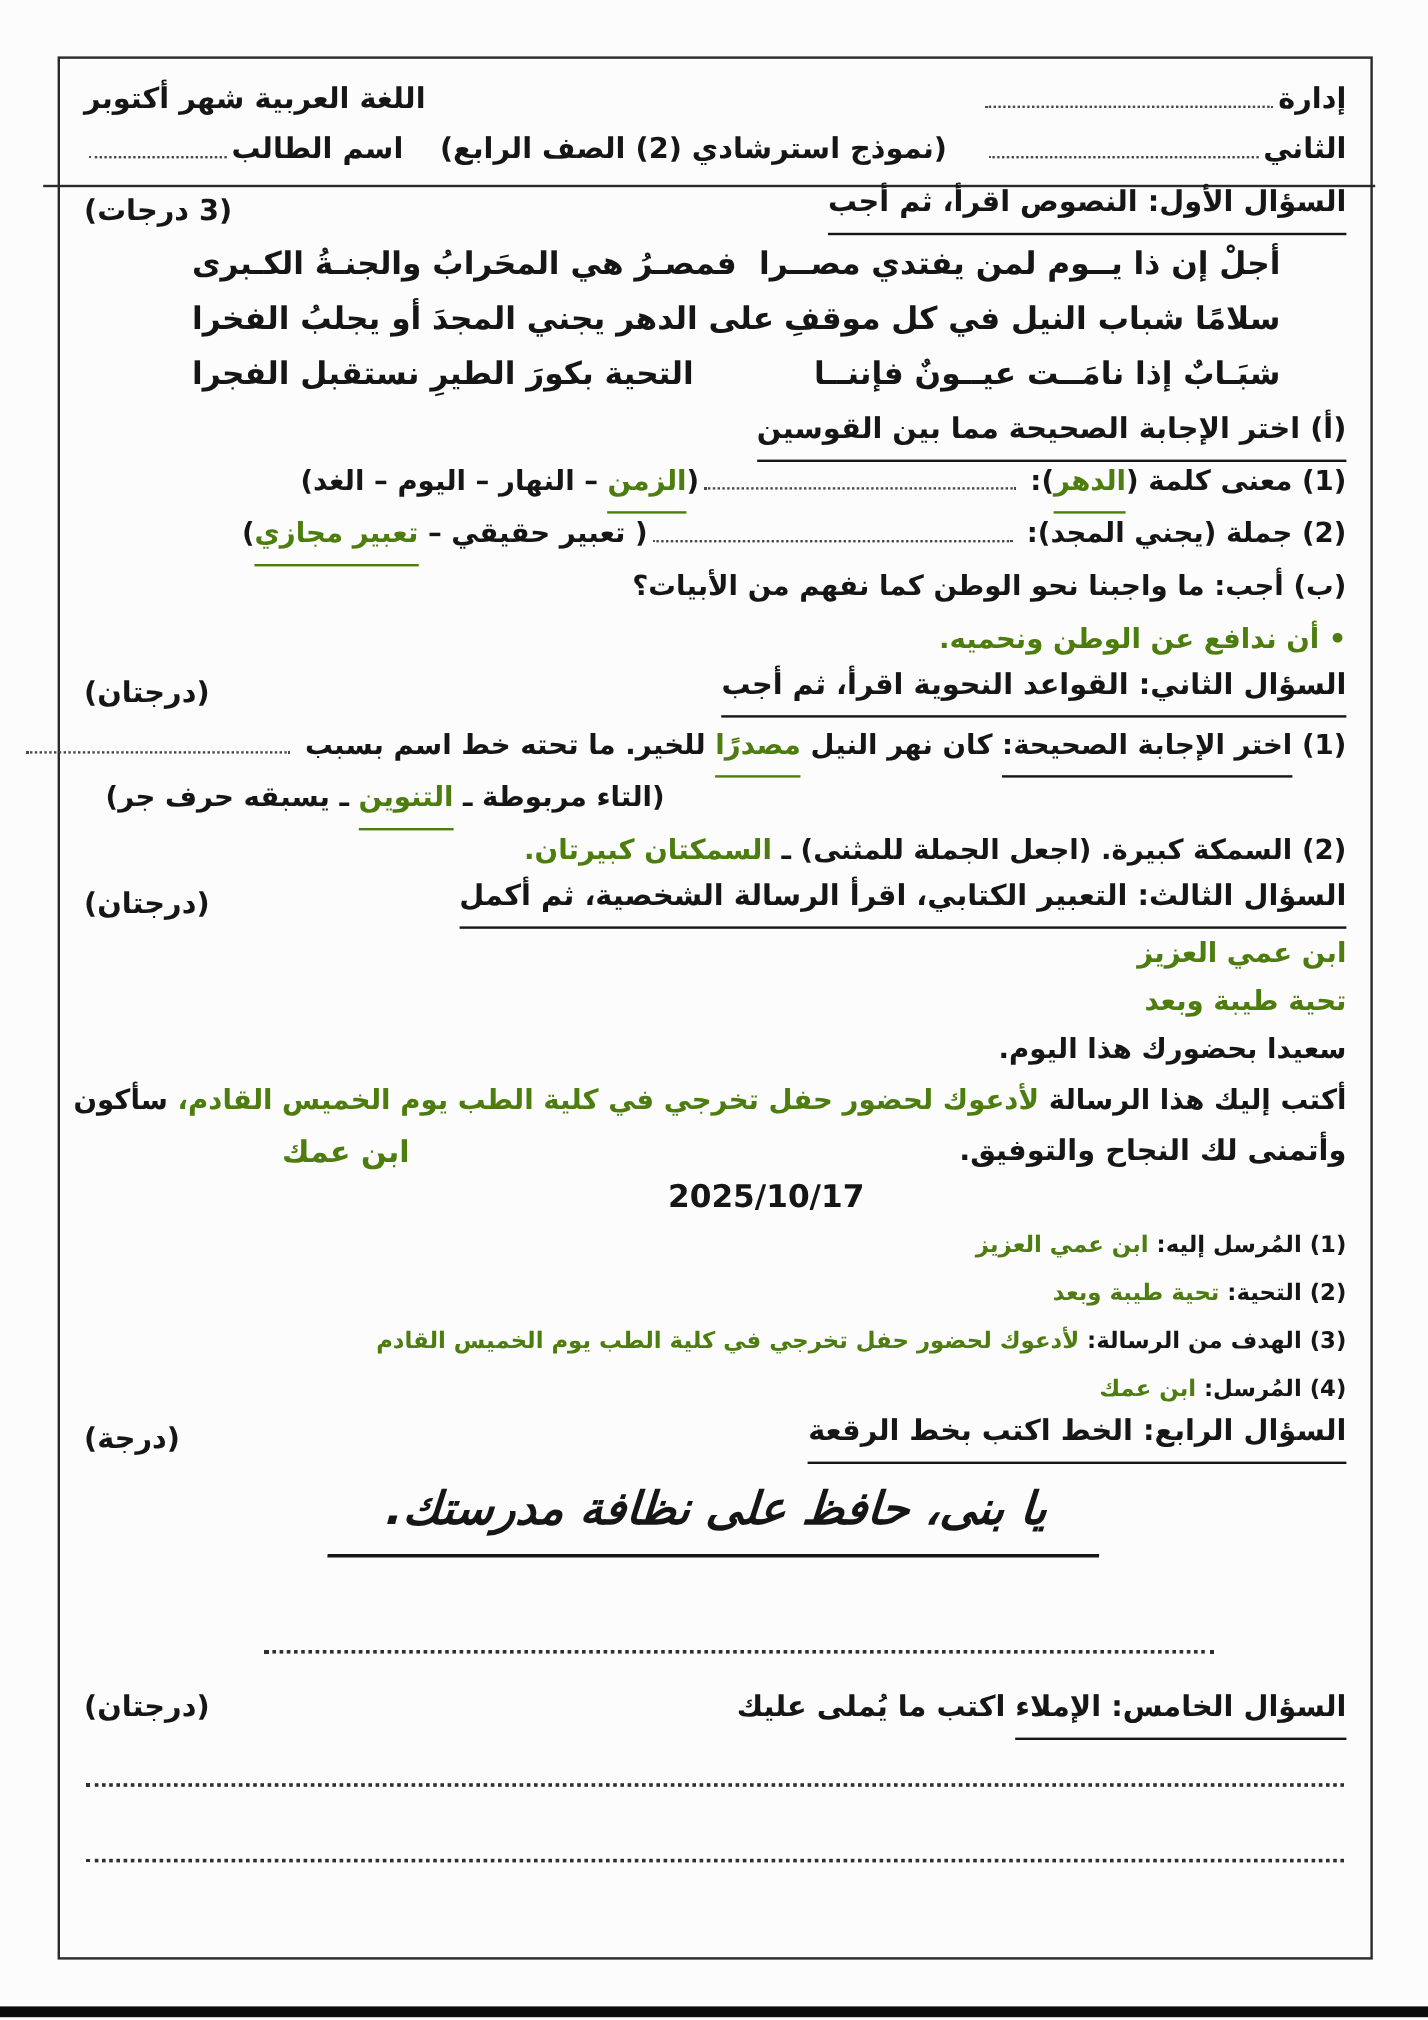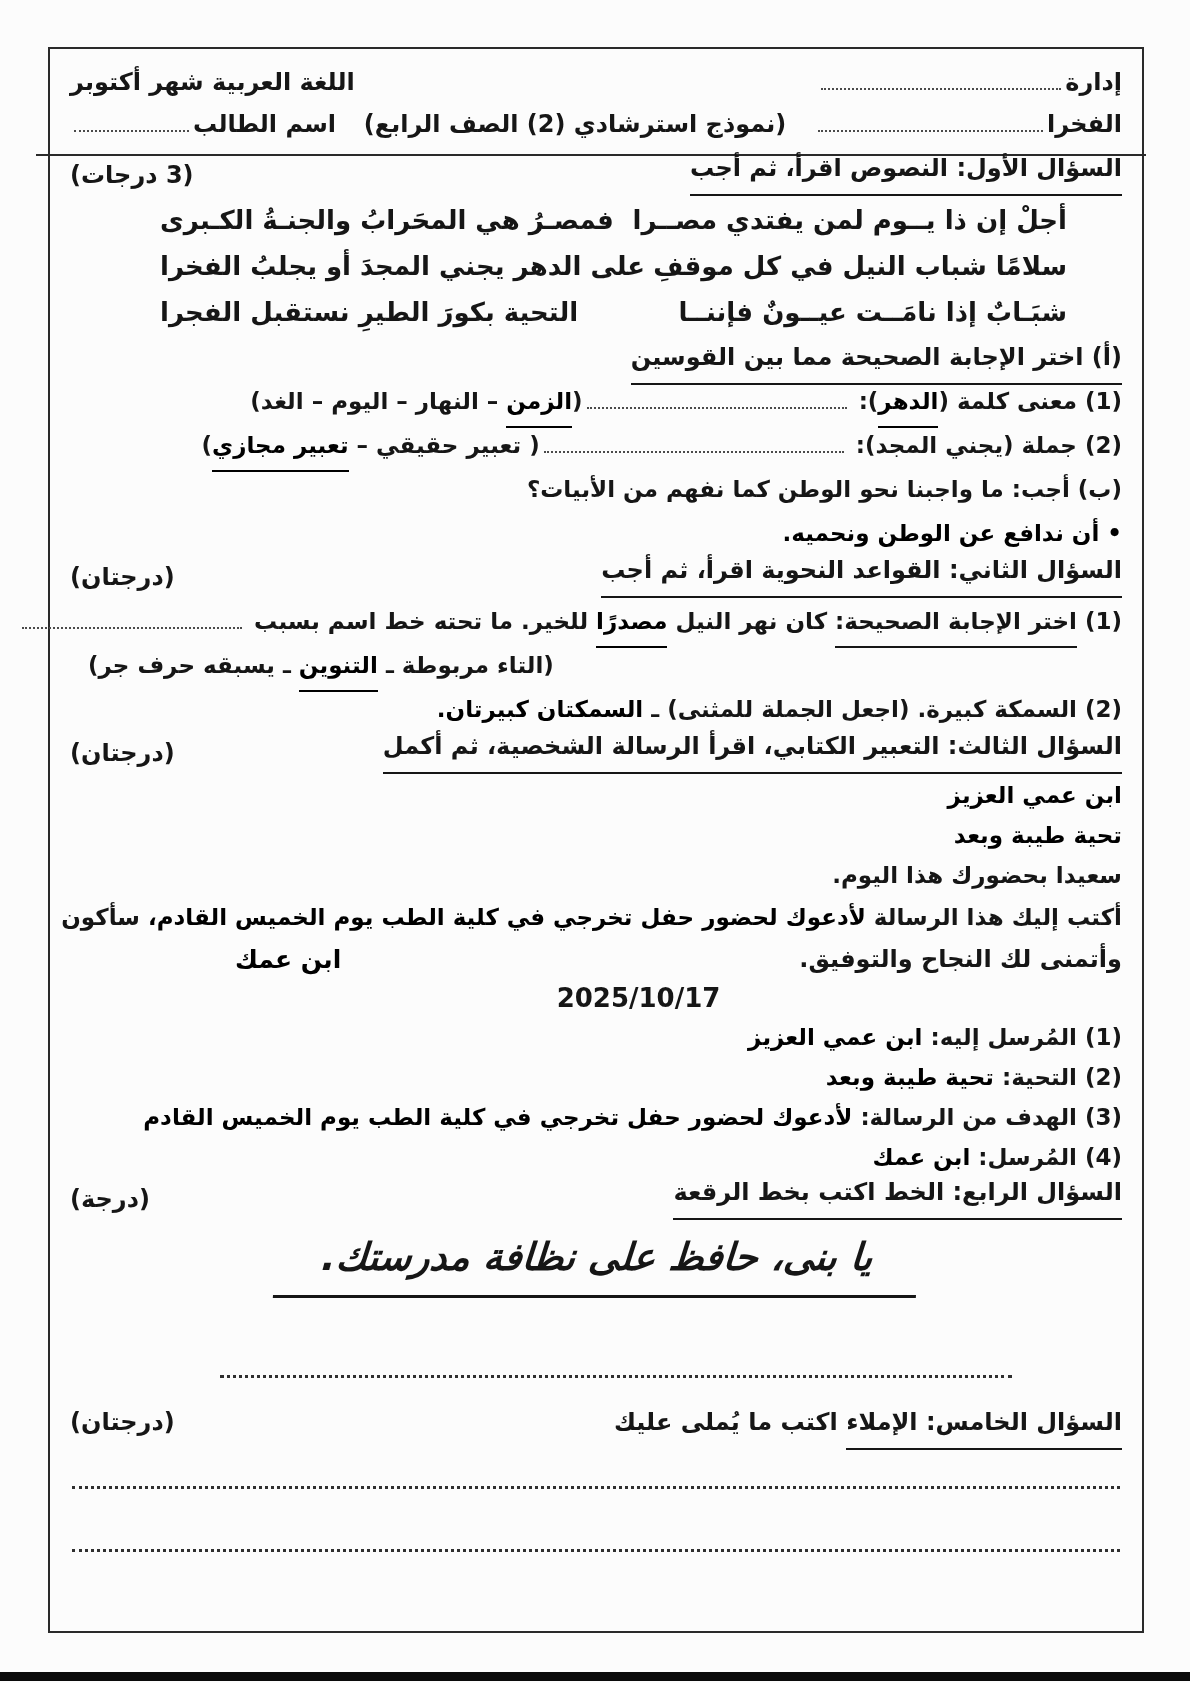--- a/index.html
+++ b/index.html
@@ -34,31 +34,31 @@
     height:4px;
     vertical-align:baseline;
     margin:0 4px;
   }
   .w240{width:240px}.w225{width:225px}.w115{width:115px}
   .w260{width:260px}.w300{width:300px}.w220{width:220px}
   .line{height:44px;line-height:44px;font-size:23px;white-space:nowrap;}
   .sec-head{height:44px;font-size:24px;}
   .sec-head .marks{margin-left:0;}
   .u{border-bottom:2.5px solid currentColor;padding-bottom:12px;}
-  .red{color:#000000;}
+  .red{color:#4d7c0f;}
   .poem{padding:0 55px 0 90px;font-size:26px;}
   .poem-row{height:46px;display:flex;justify-content:space-between;align-items:center;}
   .opts-left{text-align:left;padding-left:18px;direction:rtl;}
   .letter-line{height:40px;line-height:40px;font-size:23px;white-space:nowrap;}
   .letter-line.tall{height:44px;line-height:44px;}
   .sig-row{height:40px;font-size:24px;}
   .sig-row .sig{margin-left:165px;font-size:25px;}
   .date-line{height:38px;line-height:38px;text-align:center;padding-left:85px;font-size:26px;}
   .ltr{direction:ltr;unicode-bidi:embed;}
-  .ans-line{height:40px;line-height:40px;font-size:23px;white-space:nowrap;}
+  .ans-line{height:40px;line-height:40px;font-size:19px;white-space:nowrap;}
   .calli-wrap{margin-top:14px;height:66px;text-align:center;}
   .calli{
     display:inline-block;
     font-size:38px;font-style:italic;
     transform:skewX(-4deg);
     border-bottom:3px solid #161616;
     padding:0 46px 16px 46px;
     white-space:nowrap;
   }
   .dotline{
@@ -85,21 +85,21 @@
   <div class="content">
 
     <div class="hdr-row">
       <span class="grp">
         <span>إدارة</span><span class="fill w240"></span>
       </span>
       <span>اللغة العربية  شهر أكتوبر</span>
     </div>
     <div class="hdr-row">
       <span class="grp">
-        <span>الفخرا</span><span class="fill w225"></span>
+        <span>الثاني</span><span class="fill w225"></span>
       </span>
       <span>(نموذج استرشادي (2)  الصف الرابع)</span>
       <span class="grp">
         <span>اسم الطالب</span><span class="fill w115"></span>
       </span>
     </div>
 
     <div class="row sec-head" style="margin-top:8px">
       <span class="u">السؤال الأول: النصوص اقرأ، ثم أجب</span>
       <span class="marks">(3 درجات)</span>

